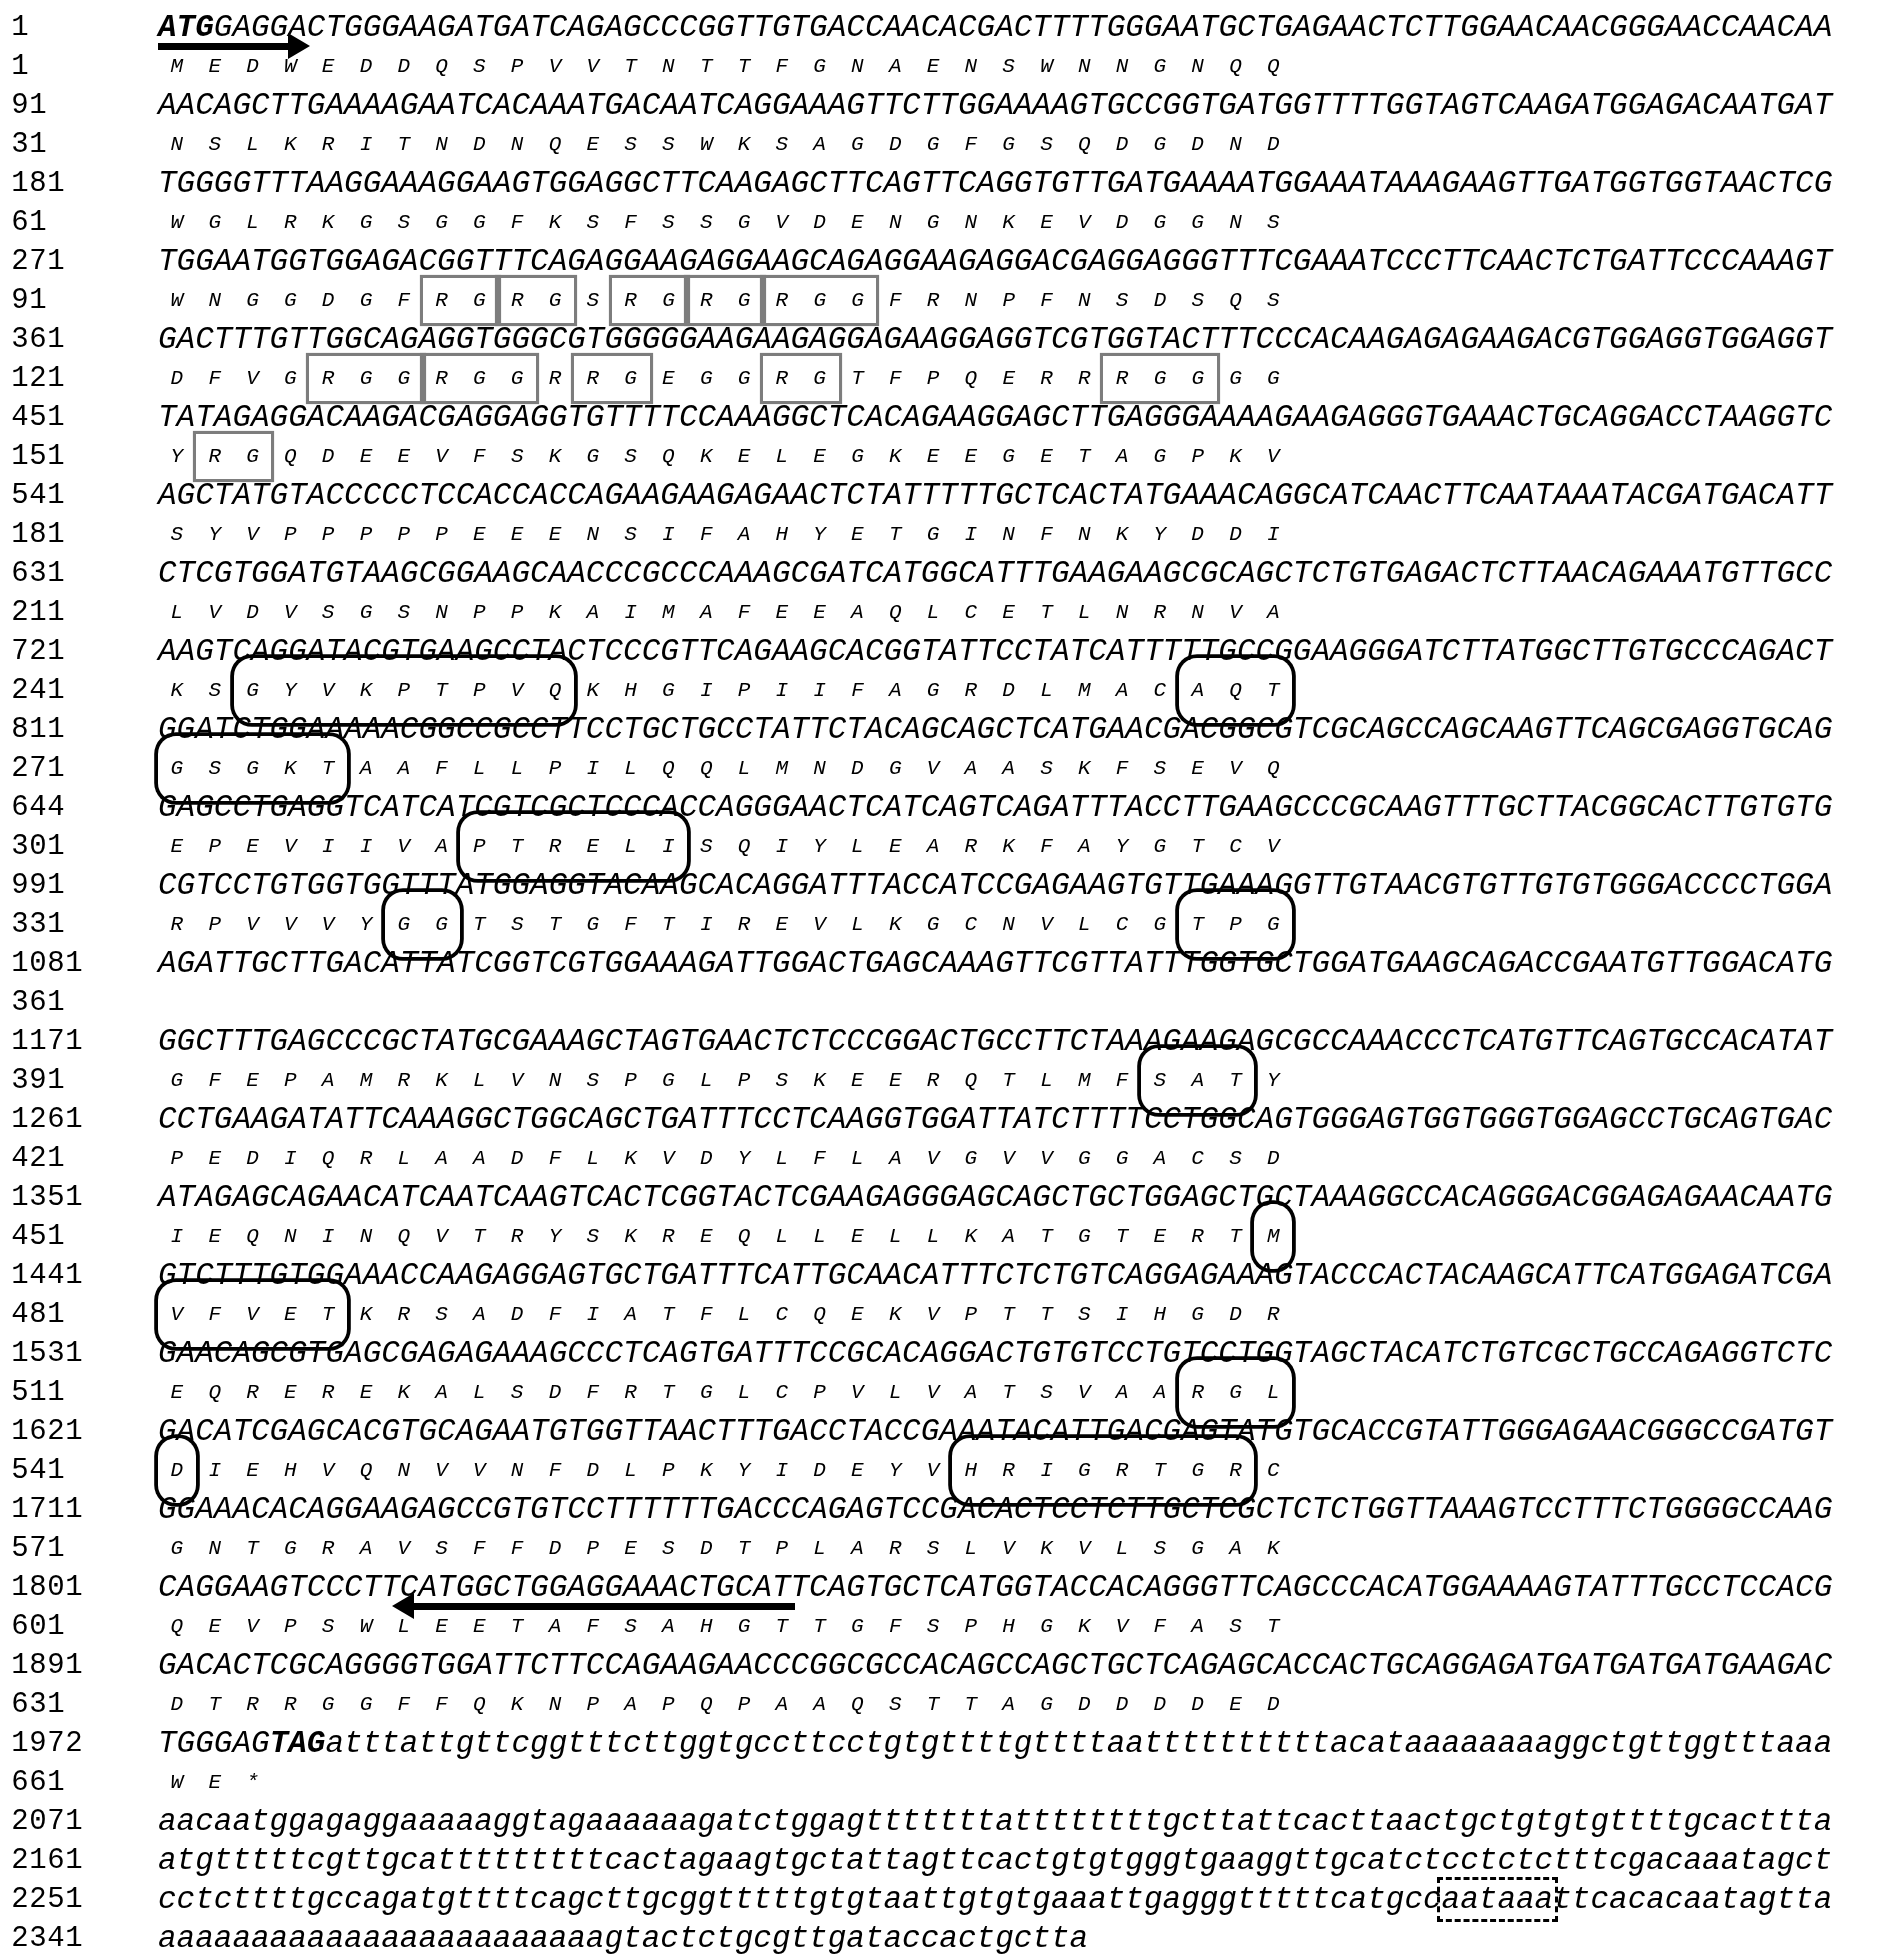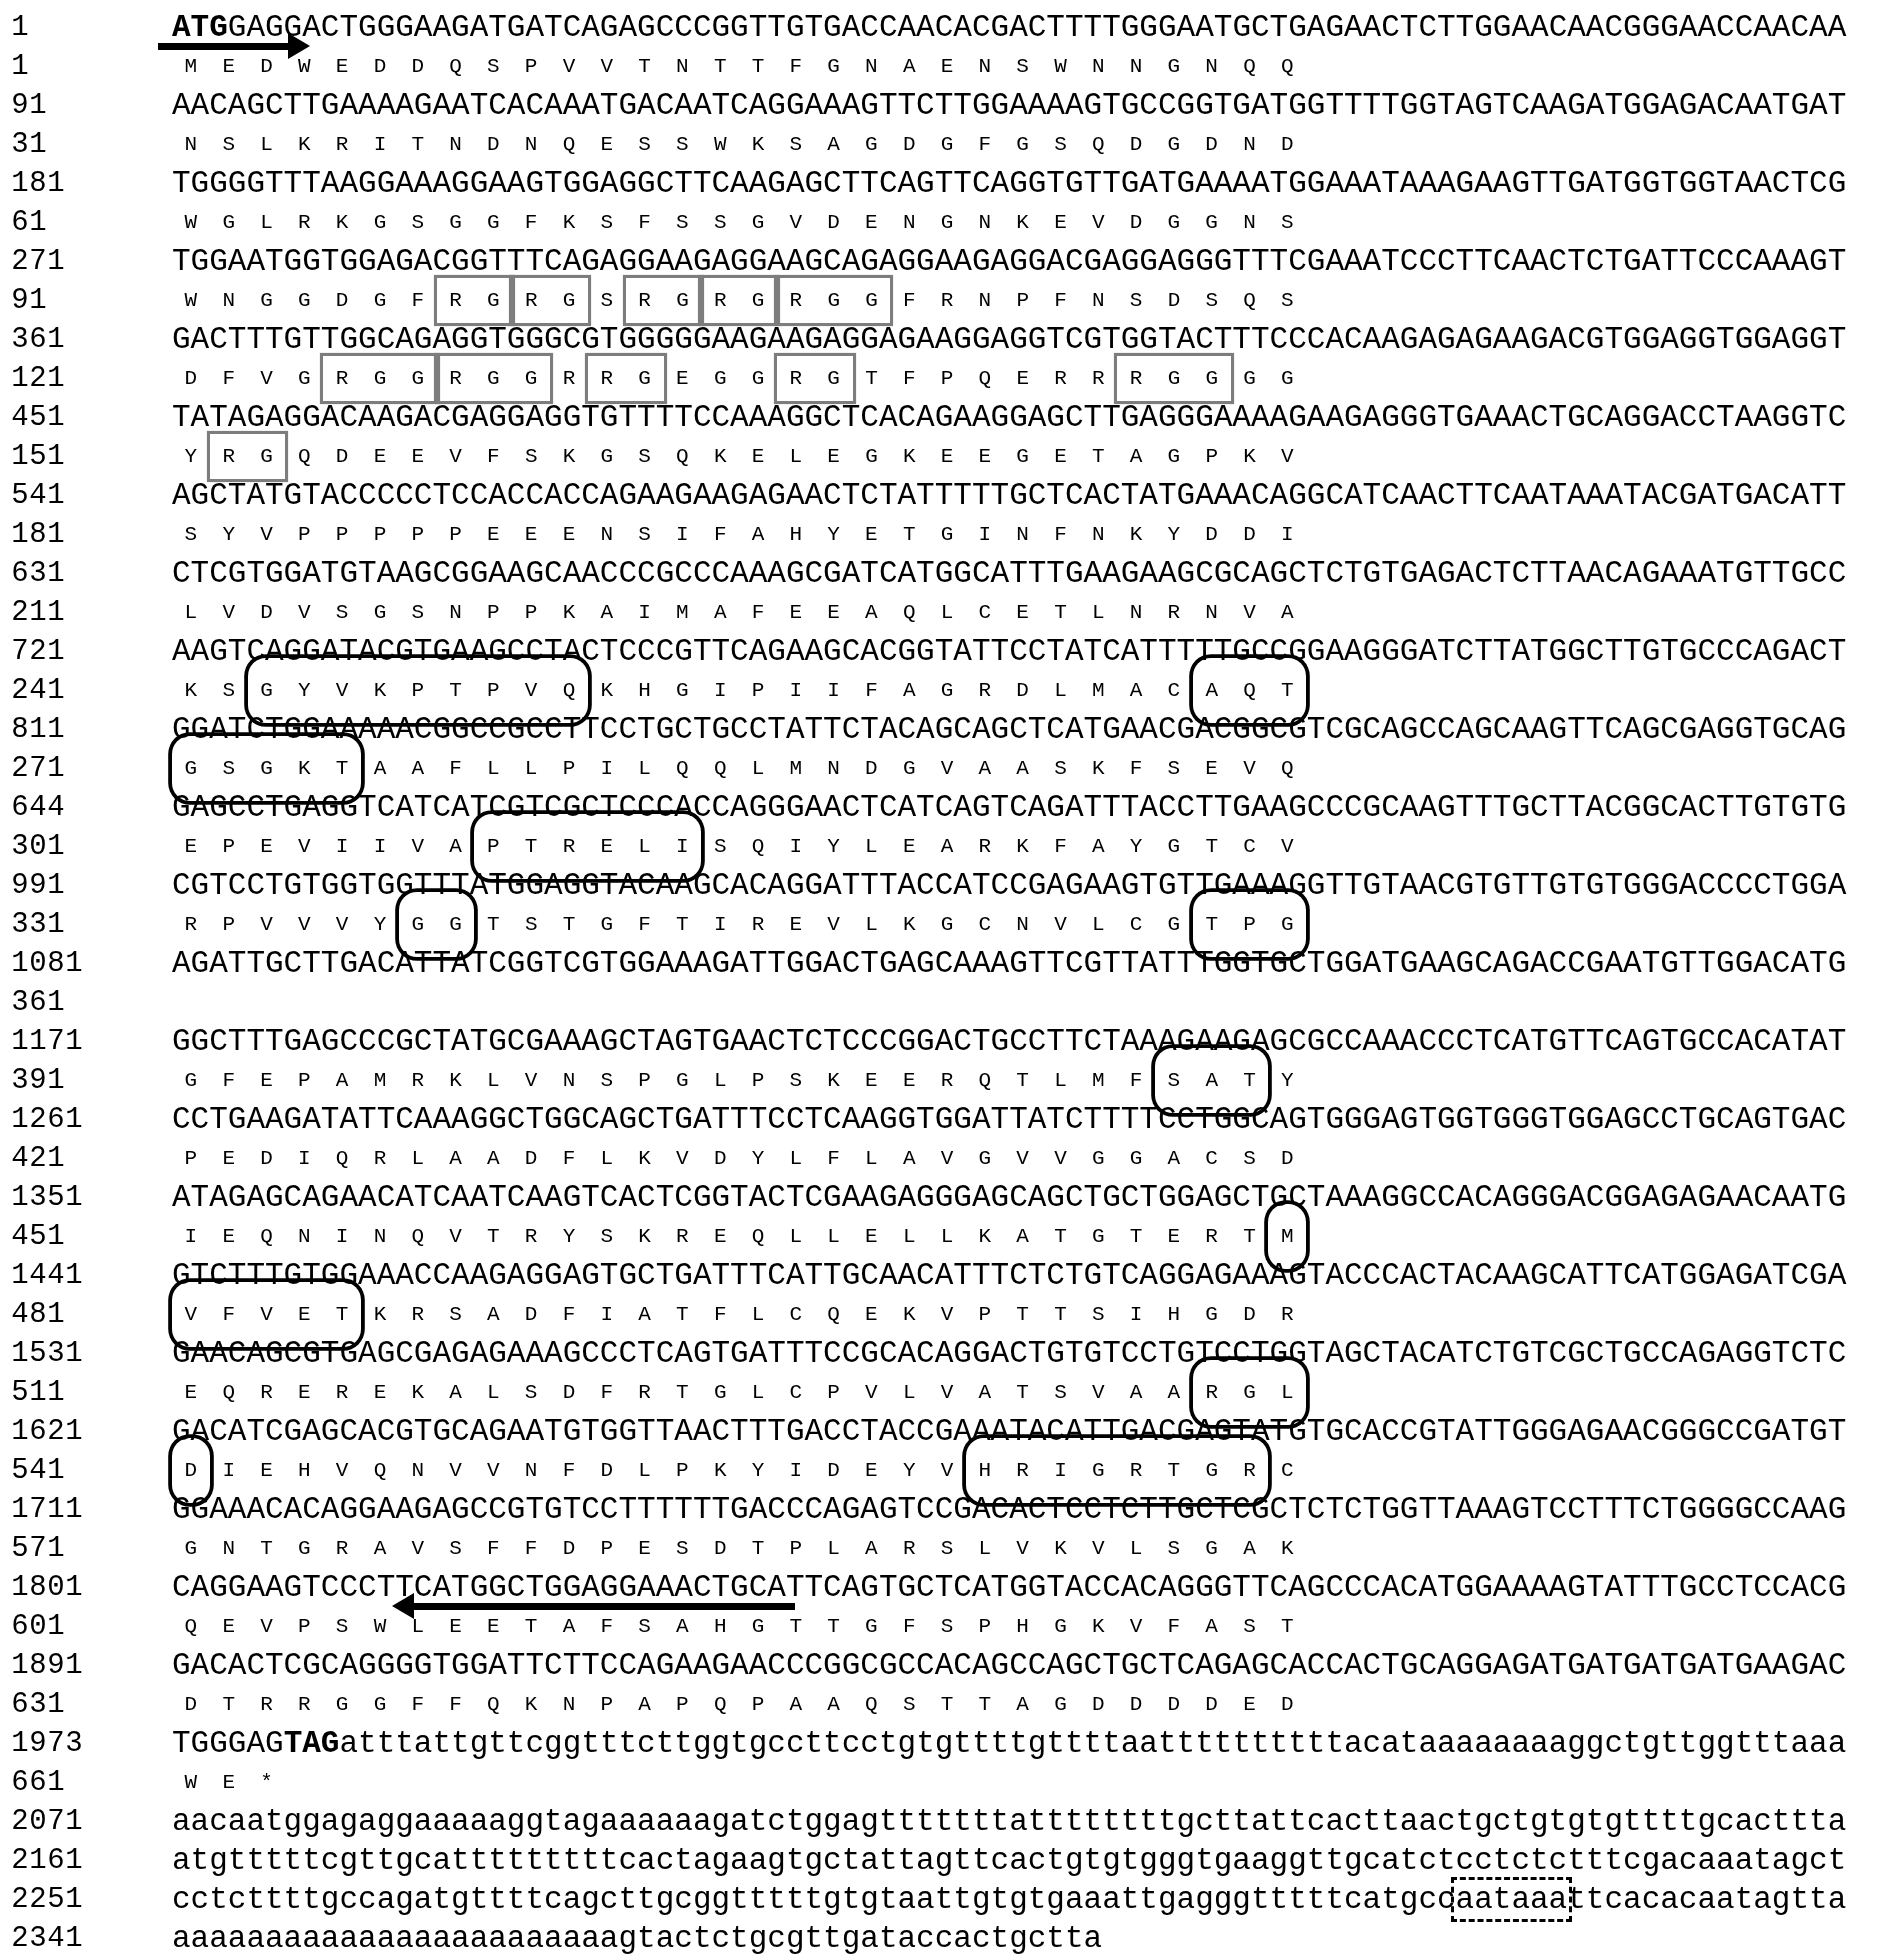--- a/index.html
+++ b/index.html
@@ -1,21 +1,21 @@
 <!DOCTYPE html>
 <html style="font-size:10px"><head>
 <meta charset="utf-8">
 <style>
   html,body{margin:0;padding:0;background:#ffffff;}
   body{width:1889px;height:1955px;overflow:hidden;
        font-family:"Liberation Mono","DejaVu Sans Mono",monospace;color:#000;}
   #fig{position:relative;width:1889px;height:1955px;padding-top:7.5px;box-sizing:border-box;}
   .row{position:relative;height:39px;}
   .num{position:absolute;left:11.3px;top:0;line-height:39px;font-size:29px;letter-spacing:0.6px;}
-  .seq{position:absolute;left:172px;top:0;line-height:39px;font-size:31px;white-space:pre;}
+  .seq{position:absolute;left:158px;top:0;line-height:39px;font-size:31px;white-space:pre;font-style:italic;}
   .seq.aa{font-size:21px;}
   .bold{font-weight:bold;}
   .boxk{box-shadow:0 0 0 3.8px #000000;padding:21px 0;border-radius:18px;}
   .boxg{box-shadow:0 0 0 3.1px #7d7d7d;padding:11px 0;}
   .boxd{outline:3.8px dashed #000000;outline-offset:2.5px;}
   .arrow{position:absolute;height:27.5px;z-index:3;}
   .arrow .shaft{position:absolute;top:9.4px;height:7.5px;background:#000;}
   .arrow.right .shaft{left:0;right:19px;}
   .arrow.right .head{position:absolute;right:0;top:-0.6px;width:0;height:0;
       border-top:13.8px solid transparent;border-bottom:13.8px solid transparent;border-left:22.5px solid #000;}
@@ -204,21 +204,21 @@
     </div>
     <div class="row">
       <span class="num">1891</span>
       <span class="seq nt"><span>GACACTCGCAGGGGTGGATTCTTCCAGAAGAACCCGGCGCCACAGCCAGCTGCTCAGAGCACCACTGCAGGAGATGATGATGATGAAGAC</span></span>
     </div>
     <div class="row">
       <span class="num">631</span>
       <span class="seq aa"><span> D  T  R  R  G  G  F  F  Q  K  N  P  A  P  Q  P  A  A  Q  S  T  T  A  G  D  D  D  D  E  D </span></span>
     </div>
     <div class="row">
-      <span class="num">1973</span>
+      <span class="num">1972</span>
       <span class="seq nt"><span>TGGGAG</span><span class="bold">TAG</span><span>atttattgttcggtttcttggtgccttcctgtgttttgttttaattttttttttacataaaaaaaaggctgttggtttaaa</span></span>
     </div>
     <div class="row">
       <span class="num">661</span>
       <span class="seq aa"><span> W  E  * </span></span>
     </div>
     <div class="row">
       <span class="num">2071</span>
       <span class="seq nt"><span>aacaatggagaggaaaaaggtagaaaaaagatctggagtttttttattttttttgcttattcacttaactgctgtgtgttttgcacttta</span></span>
     </div>

